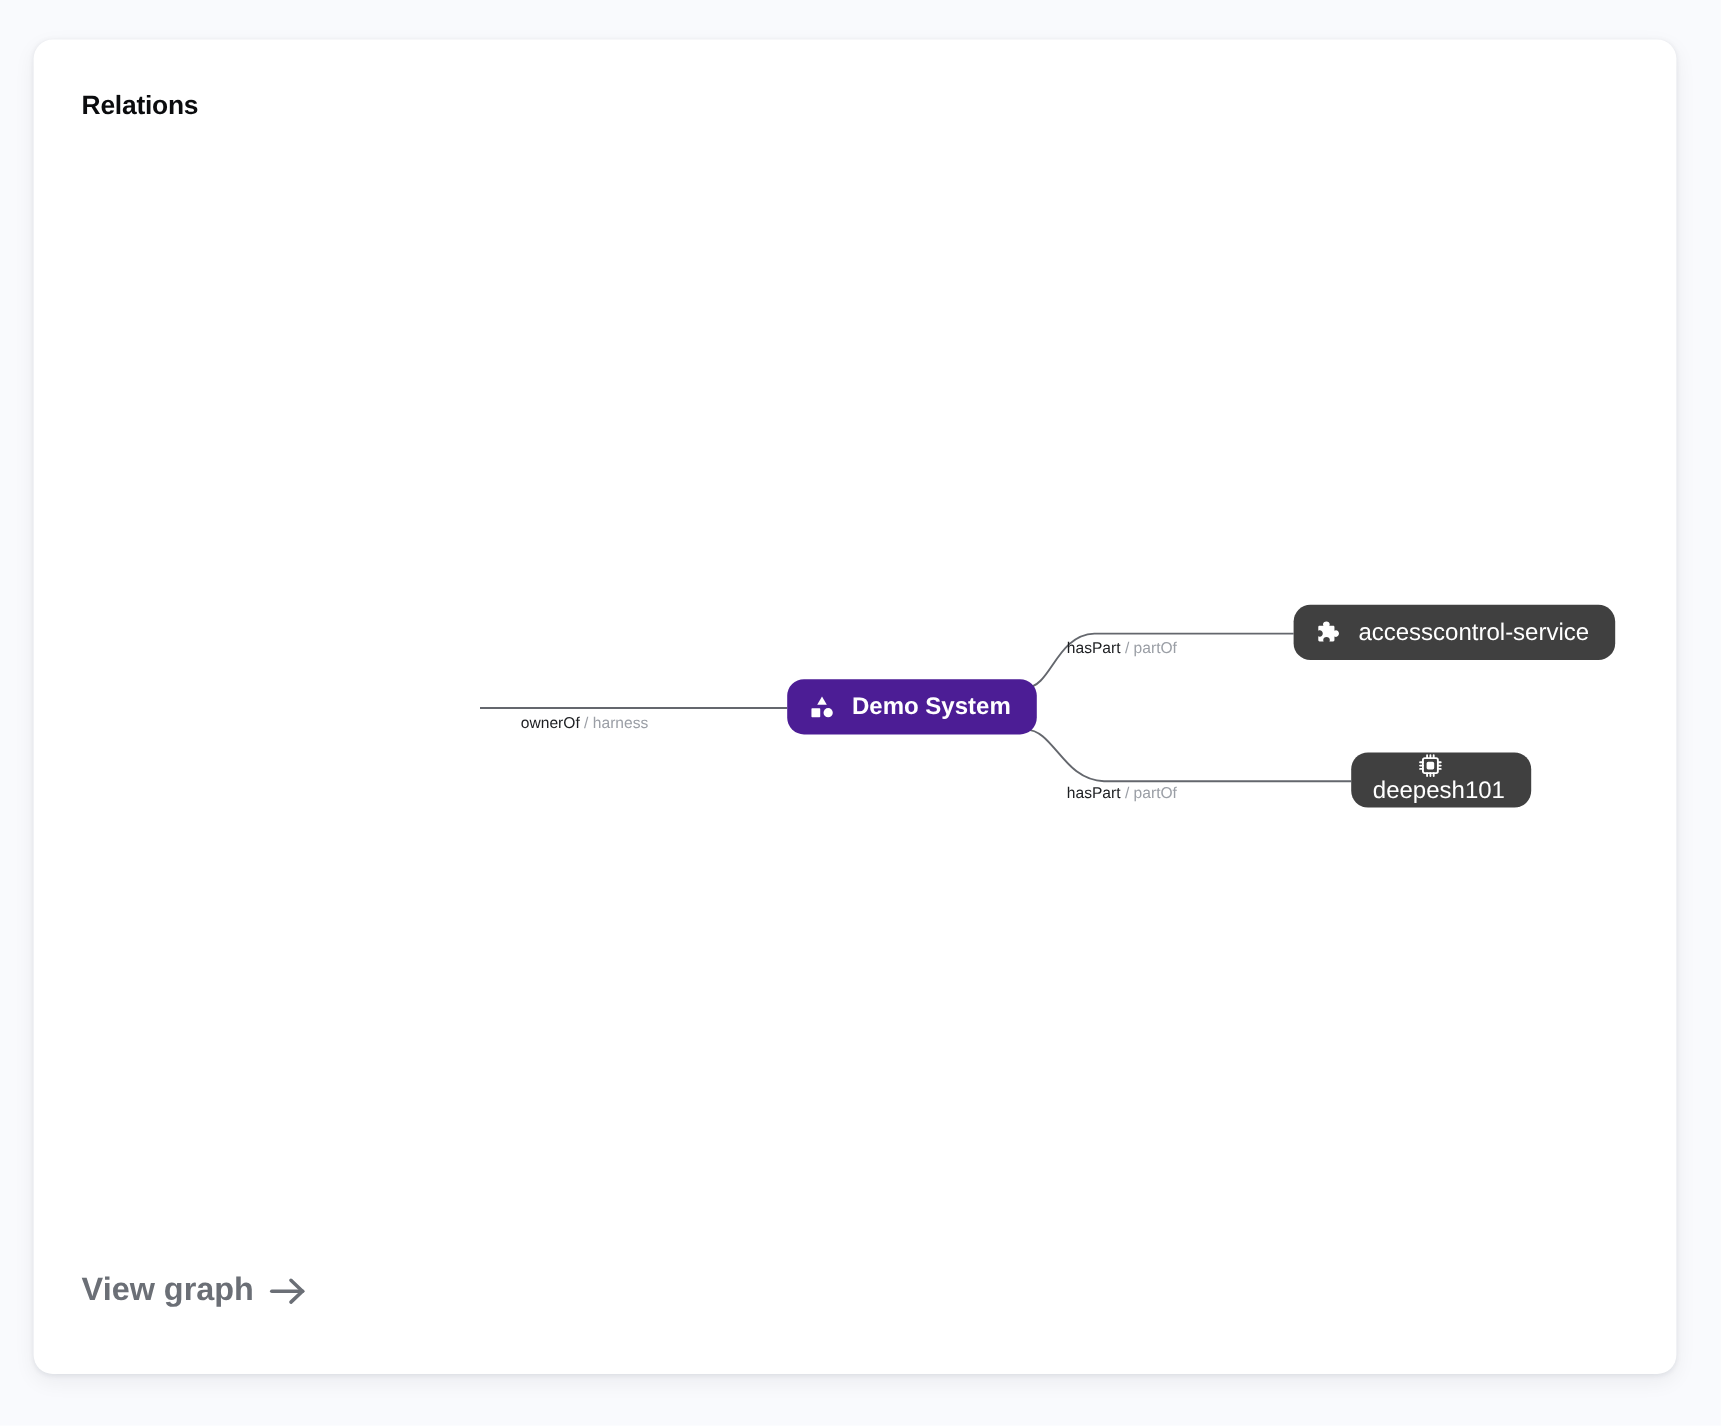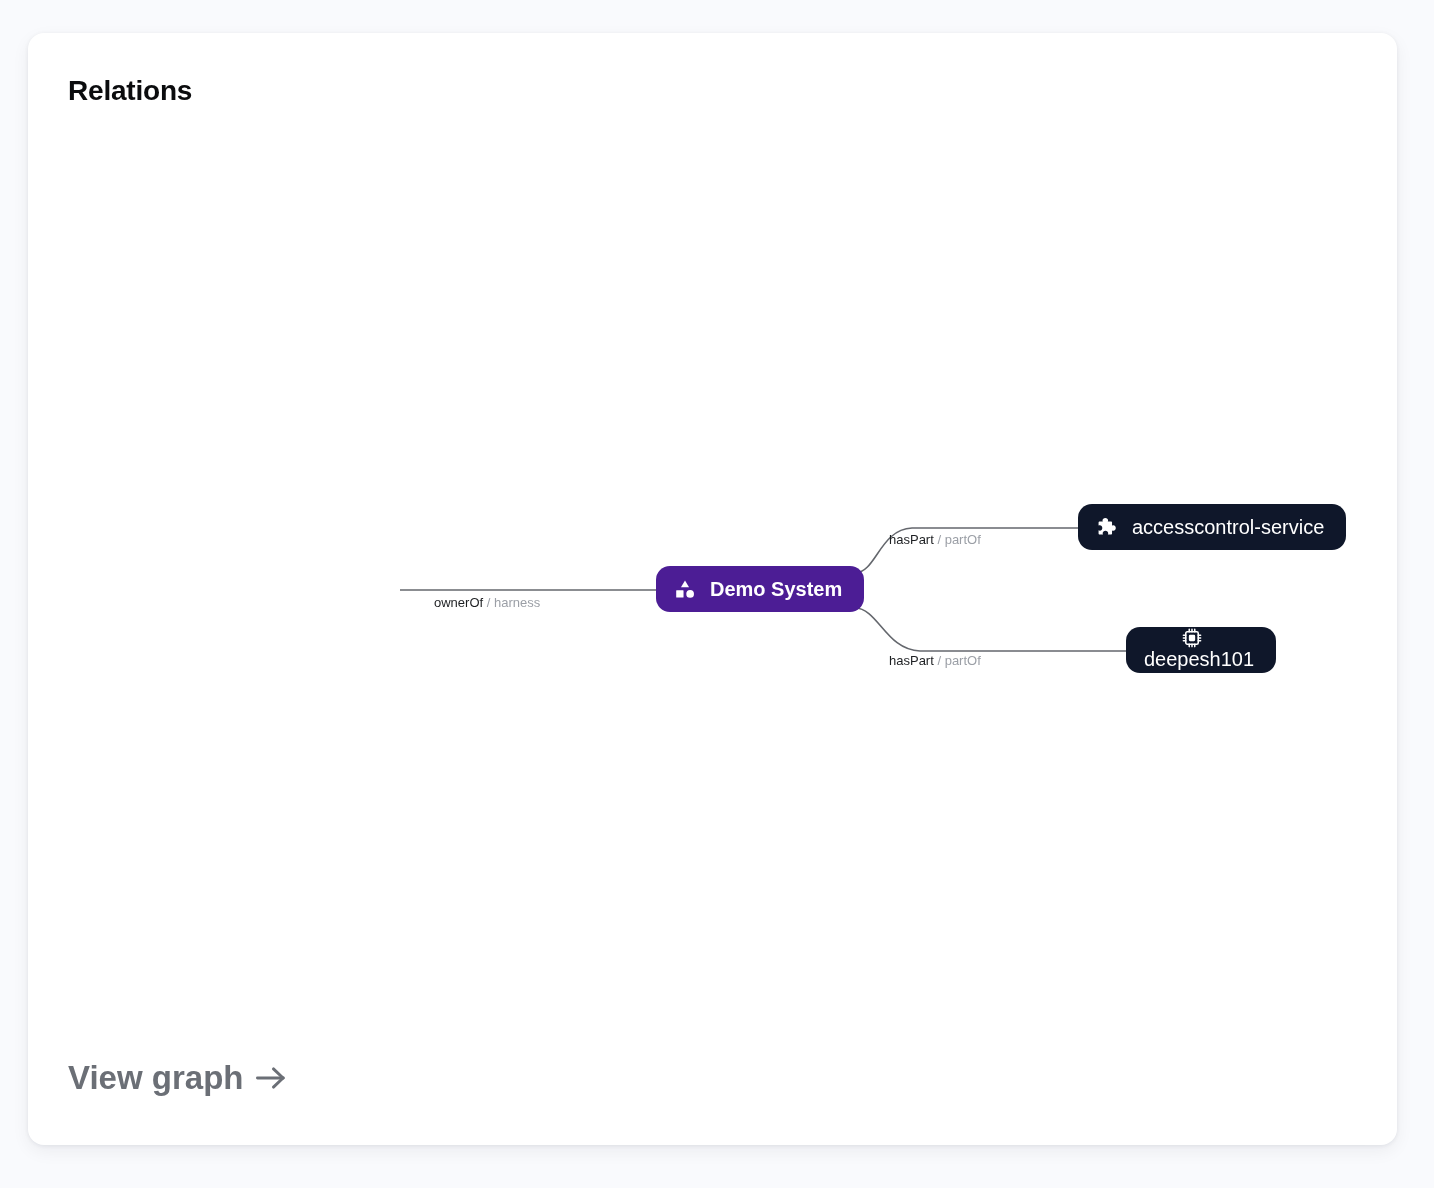--- a/index.html
+++ b/index.html
@@ -21,21 +21,21 @@
     height: 1112px;
     background: #ffffff;
     border-radius: 16px;
     box-shadow: 0 1px 4px rgba(16,22,38,0.07), 0 6px 18px rgba(16,22,38,0.06);
     overflow: hidden;
   }
   .card-title {
     position: absolute;
     left: 40px;
     top: 42px;
-    font-size: 28px;
+    font-size: 22px;
     font-weight: bold;
     color: #0b0c0e;
     letter-spacing: -0.2px;
   }
   .graph-area {
     position: absolute;
     left: 0;
     top: 0;
     width: 1369px;
     height: 1112px;
@@ -56,21 +56,21 @@
     position: absolute;
     display: flex;
     align-items: center;
     box-sizing: border-box;
     border-radius: 14px;
     padding: 0 22px 0 18px;
     height: 46px;
     color: #ffffff;
     white-space: nowrap;
   }
-  .node.blue  { background: #0f172a; }
+  .node.blue  { background: #404040; }
   .node.orange{ background: #4c1d95; }
   .node-icon {
     width: 22px;
     height: 22px;
     margin-right: 14px;
     flex: 0 0 auto;
     display: block;
   }
   .node-label {
     font-size: 20px;
@@ -95,24 +95,24 @@
   .edge-label .secondary { color: #9b9fa6; }
   #label-ownerof   { left: 406px; top: 563px; }
   #label-haspart-1 { left: 861px; top: 500px; }
   #label-haspart-2 { left: 861px; top: 621px; }
 
   .view-graph {
     position: absolute;
     left: 40px;
     top: 1026px;
     display: flex;
-    align-items: center;
+    align-items: flex-end;
     gap: 12px;
     color: #6b6f76;
-    font-size: 33px;
+    font-size: 27px;
     font-weight: bold;
     cursor: pointer;
     user-select: none;
   }
   .view-graph .arrow-icon {
     width: 32px;
     height: 28px;
     display: block;
   }
 </style>

